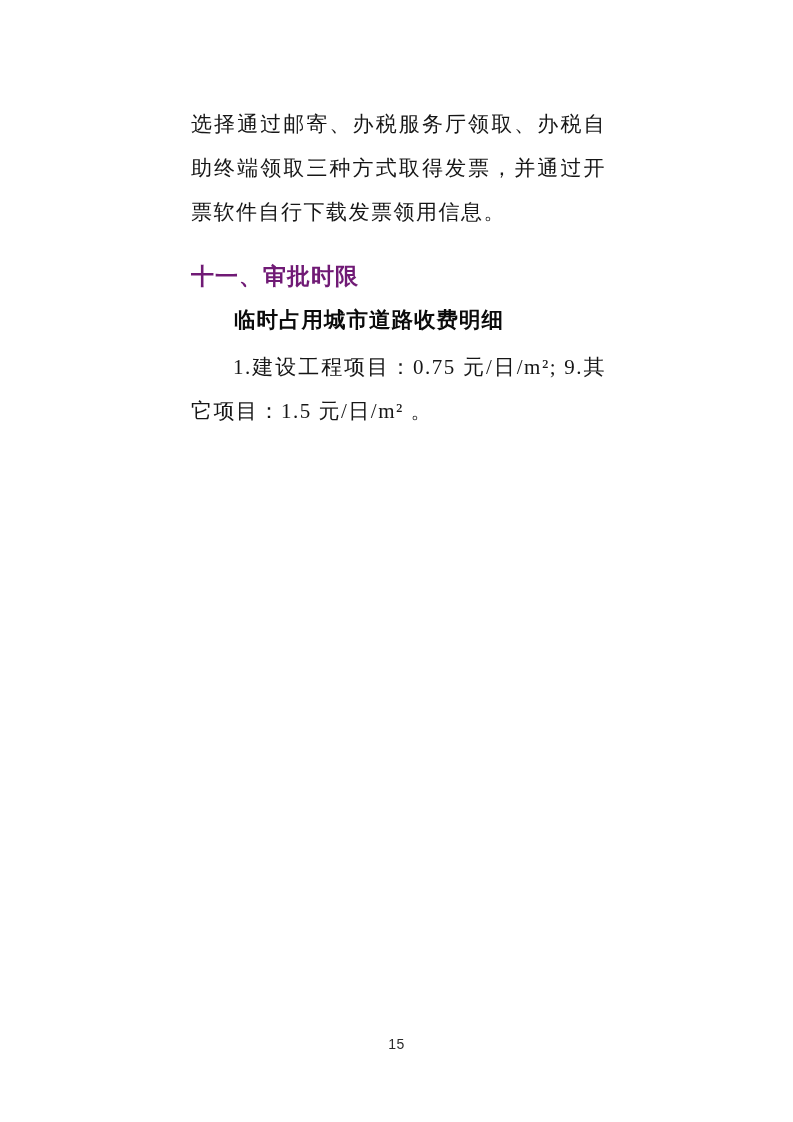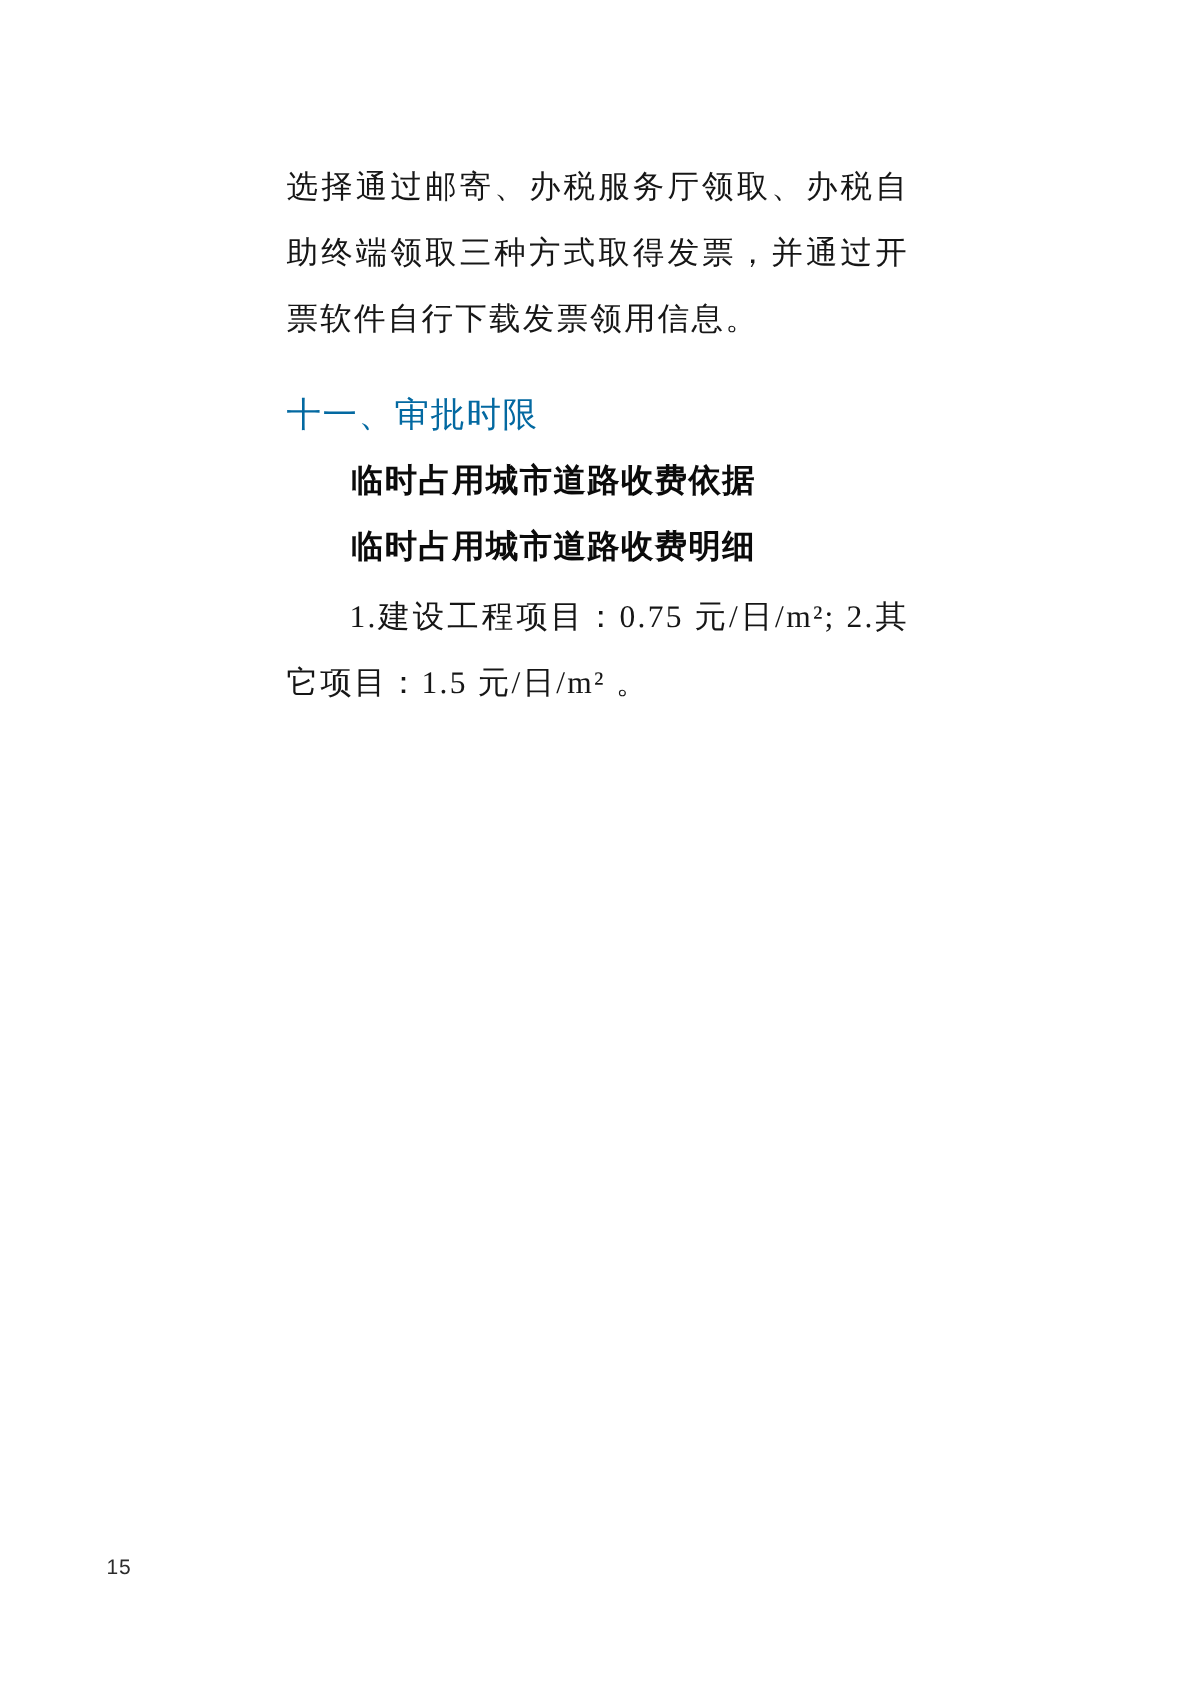--- a/index.html
+++ b/index.html
@@ -32,25 +32,25 @@
   }
   p.indent {
     text-indent: 2em;
   }
   p.loose {
     line-height: 44px;
   }
   h2.sec-heading {
     margin: 0;
     font-family: "Liberation Sans", "DejaVu Sans", sans-serif;
-    font-weight: normal;
+    font-weight: bold;
     font-size: 23px;
     line-height: 28px;
     letter-spacing: 1px;
-    color: #0369a1;
+    color: #701a75;
   }
   h2.sec-heading.first {
     margin-top: 28px;
     margin-bottom: 17px;
   }
   h2.sec-heading.gap-before {
     margin-top: 46px;
     margin-bottom: 13px;
   }
   h3.sub-heading {
@@ -65,41 +65,40 @@
   }
   h3.sub-heading.second {
     margin-top: 17px;
     margin-bottom: 11px;
   }
   .page-number {
     position: absolute;
     left: 0;
     top: 1020px;
     width: 100%;
-    text-align: left;
+    text-align: center;
     font-family: "Liberation Sans", "DejaVu Sans", sans-serif;
     font-size: 14px;
     color: #2b2b2b;
     letter-spacing: 0.5px;
   }
 </style>
 </head>
 <body>
 
 <div class="page">
 
   <p class="body-text intro">选择通过邮寄、办税服务厅领取、办税自助终端领取三种方式取得发票，并通过开票软件自行下载发票领用信息。</p>
 
   <h2 class="sec-heading first">十一、审批时限</h2>
 
 
 
 
-  <h3 class="sub-heading">临时占用城市道路收费依据</h3>
 
 
   <h3 class="sub-heading second">临时占用城市道路收费明细</h3>
 
-  <p class="body-text indent loose">1.建设工程项目：0.75 元/日/m²; 2.其它项目：1.5 元/日/m² 。</p>
+  <p class="body-text indent loose">1.建设工程项目：0.75 元/日/m²; 9.其它项目：1.5 元/日/m² 。</p>
 
   <div class="page-number">15</div>
 
 </div>
 
 </body></html>

